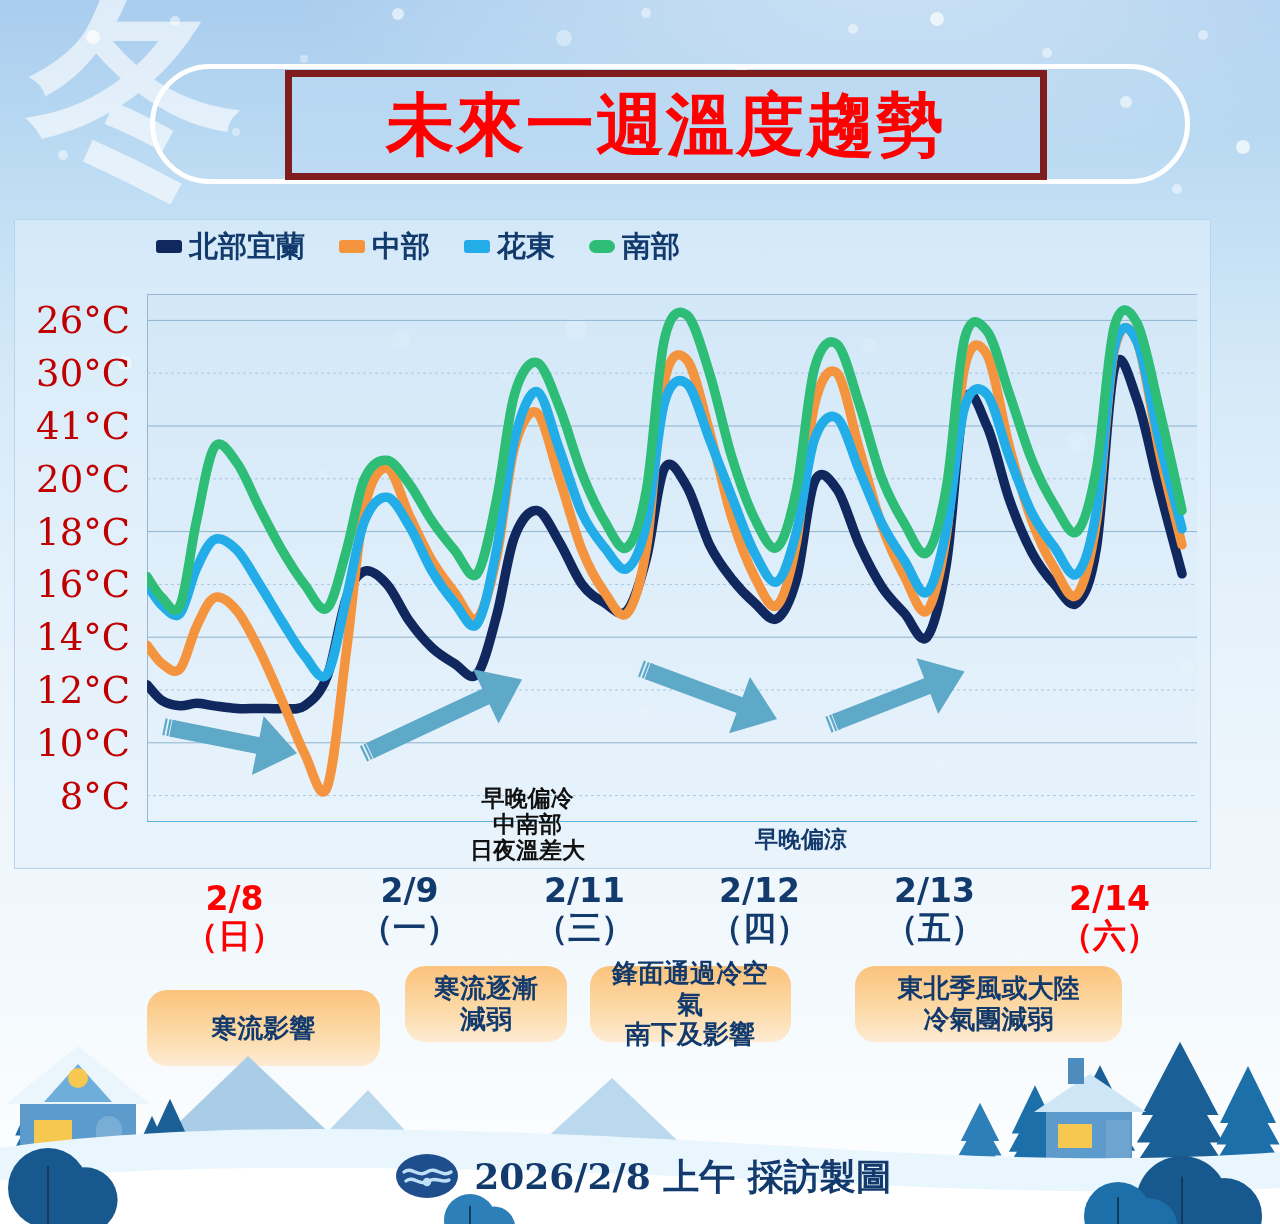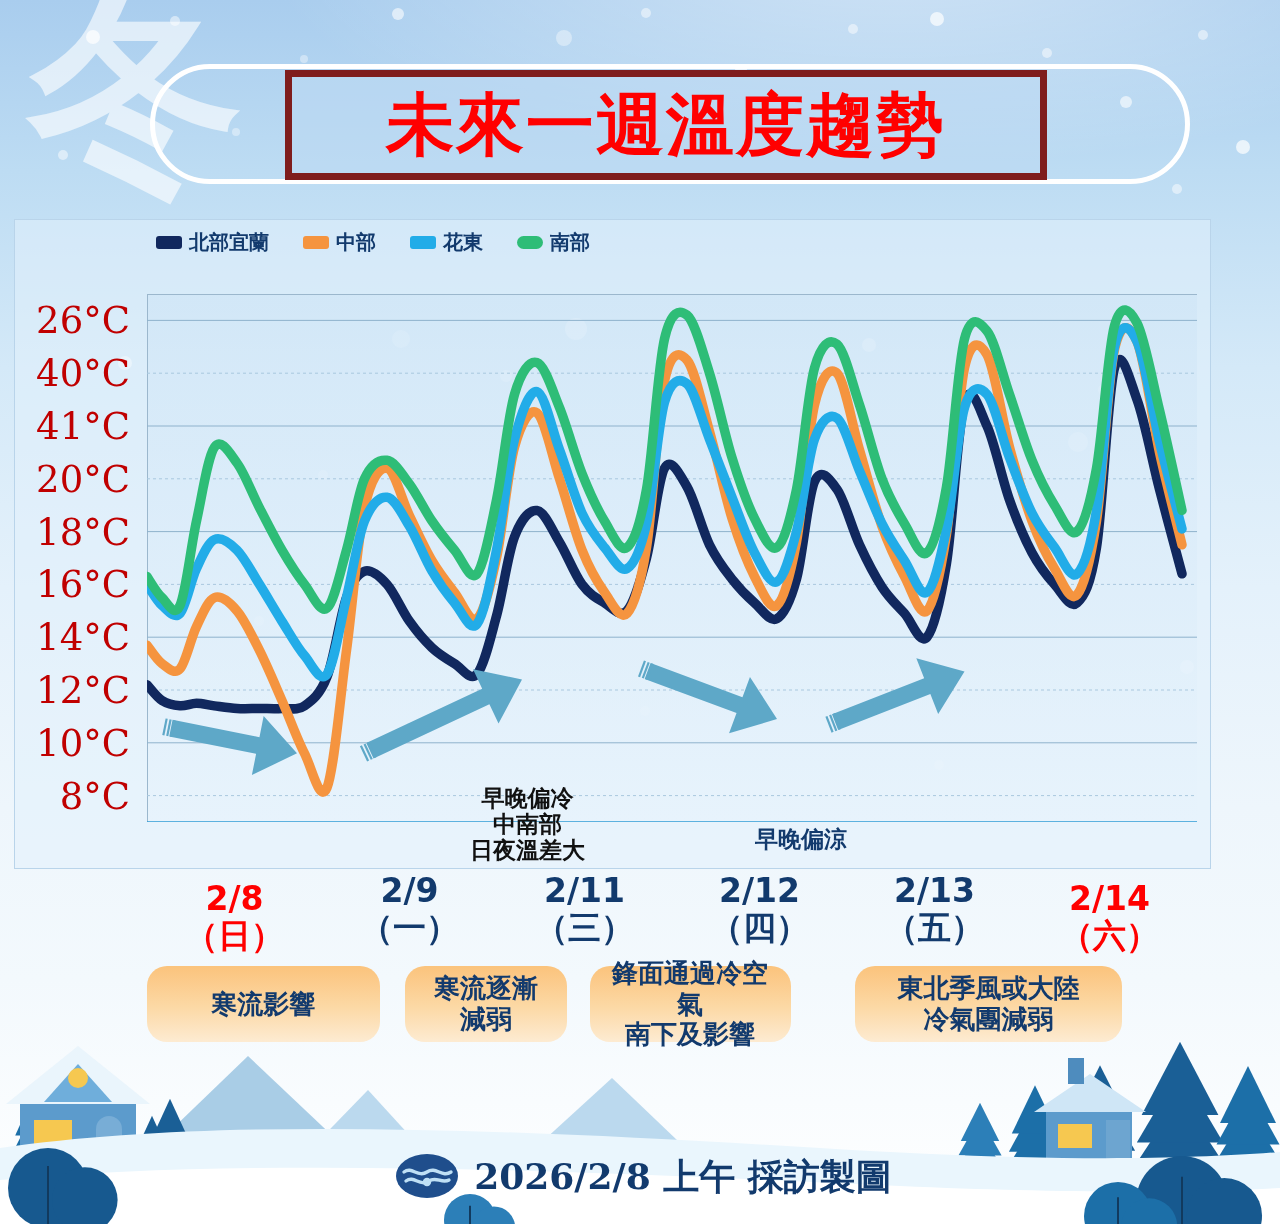--- a/index.html
+++ b/index.html
@@ -27,21 +27,21 @@
     background:rgba(188,216,243,.55);display:flex;align-items:center;justify-content:center;}
   #title-text{color:#FF0000;font-size:68px;font-weight:700;letter-spacing:2px;line-height:1;
     font-family:"DejaVu Sans","Liberation Sans",sans-serif;white-space:nowrap;}
 
   
   #chart-panel{left:14px;top:219px;width:1197px;height:650px;background:rgba(226,240,251,.55);
     border:1px solid #b9d4ea;box-sizing:border-box;}
   #legend{position:absolute;left:156px;top:232px;display:flex;align-items:center;gap:34px;}
   .legend-item{display:flex;align-items:center;gap:7px;}
   .legend-swatch{width:26px;height:13px;border-radius:3px;display:block;}
-  .legend-label{color:#123A6D;font-size:20px;font-weight:700;line-height:1;
+  .legend-label{color:#123A6D;font-size:29px;font-weight:700;line-height:1;
     font-family:"DejaVu Sans","Liberation Sans",sans-serif;white-space:nowrap;}
 
   #plot-frame{position:absolute;left:147px;top:294px;width:1050px;height:528px;
     border-left:1px solid #9bb7cd;border-top:1px solid #9bb7cd;box-sizing:border-box;
     background:linear-gradient(180deg,rgba(205,228,246,.55),rgba(231,243,252,.55));}
   #plot-svg{position:absolute;left:147px;top:294px;width:1050px;height:528px;}
 
   #y-axis{position:absolute;left:0px;top:294px;width:140px;height:528px;}
   .ytick{position:absolute;right:10px;color:#C00000;font-size:37px;font-weight:400;line-height:1;
     font-family:"DejaVu Serif","Liberation Serif",serif;transform:translateY(-50%);white-space:nowrap;}
@@ -139,21 +139,21 @@
     <span class="legend-label">花東</span>
   </div>
   <div class="legend-item">
     <span class="legend-swatch" style="background: rgb(46, 189, 119); border-radius: 7px;"></span>
     <span class="legend-label">南部</span>
   </div>
 </div>
 
 <div id="y-axis">
     <div class="ytick" style="top: 26.4px;">26°C</div>
-    <div class="ytick" style="top: 79.2px;">40°C</div>
+    <div class="ytick" style="top: 79.2px;">30°C</div>
     <div class="ytick" style="top: 132px;">41°C</div>
     <div class="ytick" style="top: 184.8px;">20°C</div>
     <div class="ytick" style="top: 237.6px;">18°C</div>
     <div class="ytick" style="top: 290.4px;">16°C</div>
     <div class="ytick" style="top: 343.2px;">14°C</div>
     <div class="ytick" style="top: 396px;">12°C</div>
     <div class="ytick" style="top: 448.8px;">10°C</div>
     <div class="ytick" style="top: 501.6px;">8°C</div>
   </div>
 <div id="plot-frame"></div>
@@ -227,21 +227,21 @@
       <div>2/13</div>
       <div>（五）</div>
     </div>
     <div class="day holiday">
       <div>2/14</div>
       <div>（六）</div>
     </div>
   </div>
 
 <div id="notes">
-    <div class="note" style="left: 0px; width: 232.5px;">
+    <div class="note" style="left: 0px; width: 232.5px; margin-top: 24px;">
       <div>寒流影響</div>
     </div>
     <div class="note" style="left: 258px; width: 162px;">
       <div>
         <div>寒流逐漸</div>
         <div>減弱</div>
       </div>
     </div>
     <div class="note" style="left: 442.5px; width: 201px;">
       <div>

